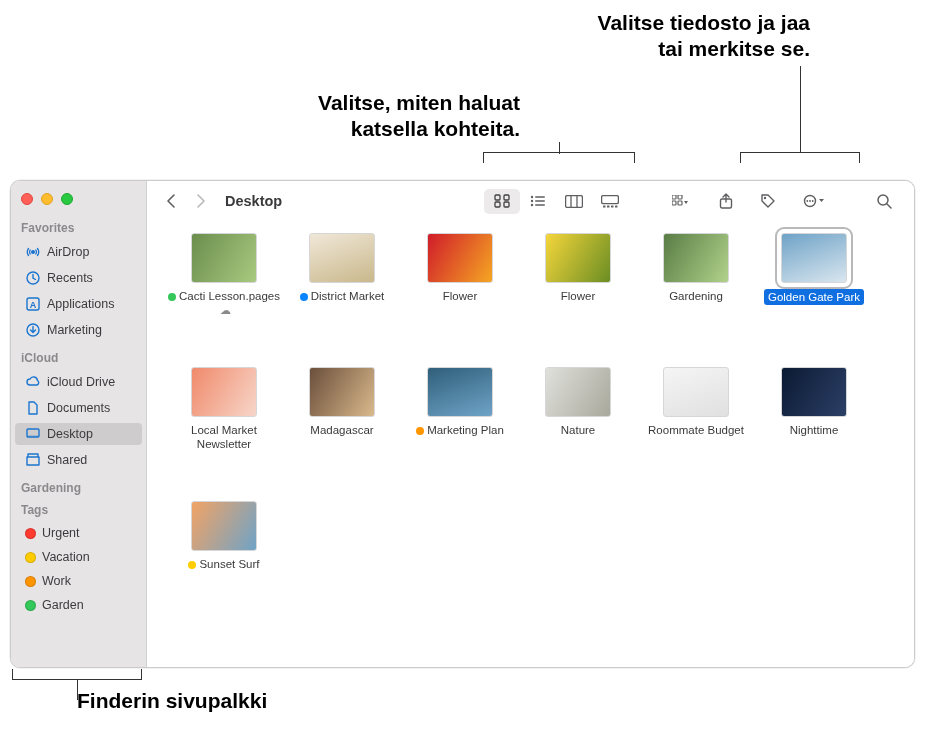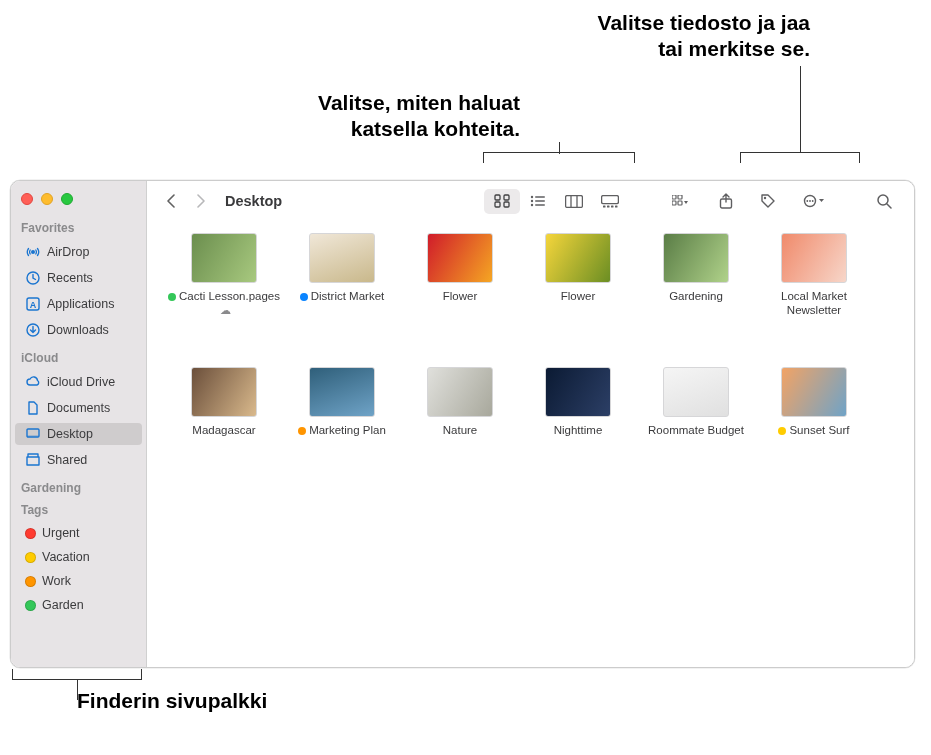--- a/index.html
+++ b/index.html
@@ -265,21 +265,21 @@
           </span>
           <span>Applications</span>
         </div>
         <div class="sb-item">
           <span class="sb-icon">
             <svg width="16" height="16" viewBox="0 0 16 16">
               <circle cx="8" cy="8" r="6" fill="none" stroke="currentColor" stroke-width="1.4"></circle>
               <path d="M8 4.5 L8 10 M5.5 8 L8 10.5 L10.5 8" stroke="currentColor" stroke-width="1.4" fill="none" stroke-linecap="round" stroke-linejoin="round"></path>
             </svg>
           </span>
-          <span>Downloads</span>
+          <span>Marketing</span>
         </div>
         <div class="sb-section">iCloud</div>
         <div class="sb-item">
           <span class="sb-icon">
             <svg width="16" height="16" viewBox="0 0 16 16">
               <path d="M5 11 A3 3 0 0 1 5 5 A4 4 0 0 1 12.5 6.5 A2.5 2.5 0 0 1 12 11 Z" fill="none" stroke="currentColor" stroke-width="1.4"></path>
             </svg>
           </span>
           <span>iCloud Drive</span>
         </div>
@@ -441,43 +441,47 @@
           <div class="fname"><span>Flower</span></div>
         </div>
         <div class="file">
           <div class="thumb" style="background: linear-gradient(120deg, rgb(245, 213, 59), rgb(107, 142, 35));"></div>
           <div class="fname"><span>Flower</span></div>
         </div>
         <div class="file">
           <div class="thumb" style="background: linear-gradient(120deg, rgb(90, 125, 70), rgb(176, 210, 138));"></div>
           <div class="fname"><span>Gardening</span></div>
         </div>
+        <div class="file selected">
+          <div class="thumb" style="background: linear-gradient(160deg, rgb(111, 163, 199), rgb(217, 230, 239));"></div>
+          <div class="fname"><span>Golden Gate Park</span></div>
+        </div>
         <div class="file">
           <div class="thumb" style="background: linear-gradient(120deg, rgb(240, 138, 107), rgb(247, 214, 201));"></div>
           <div class="fname"><span>Local Market Newsletter</span></div>
         </div>
         <div class="file">
           <div class="thumb" style="background: linear-gradient(120deg, rgb(107, 79, 59), rgb(217, 185, 140));"></div>
           <div class="fname"><span>Madagascar</span></div>
         </div>
         <div class="file">
           <div class="thumb" style="background: linear-gradient(160deg, rgb(47, 95, 122), rgb(111, 163, 199));"></div>
           <div class="fname"><span class="ftag" style="background: rgb(255, 149, 0);"></span><span>Marketing Plan</span></div>
         </div>
         <div class="file">
           <div class="thumb" style="background: linear-gradient(120deg, rgb(224, 224, 220), rgb(168, 168, 156));"></div>
           <div class="fname"><span>Nature</span></div>
         </div>
         <div class="file">
+          <div class="thumb" style="background: linear-gradient(160deg, rgb(245, 245, 245), rgb(224, 224, 224));"></div>
+          <div class="fname"><span>Roommate Budget</span></div>
+        </div>
+        <div class="file">
           <div class="thumb" style="background: linear-gradient(120deg, rgb(11, 26, 51), rgb(44, 63, 102));"></div>
           <div class="fname"><span>Nighttime</span></div>
         </div>
         <div class="file">
-          <div class="thumb" style="background: linear-gradient(160deg, rgb(245, 245, 245), rgb(224, 224, 224));"></div>
-          <div class="fname"><span>Roommate Budget</span></div>
-        </div>
-        <div class="file">
           <div class="thumb" style="background: linear-gradient(120deg, rgb(242, 163, 101), rgb(111, 163, 199));"></div>
           <div class="fname"><span class="ftag" style="background: rgb(255, 204, 0);"></span><span>Sunset Surf</span></div>
         </div>
       </div>
   </div>
 </div>
 
 </body></html>

